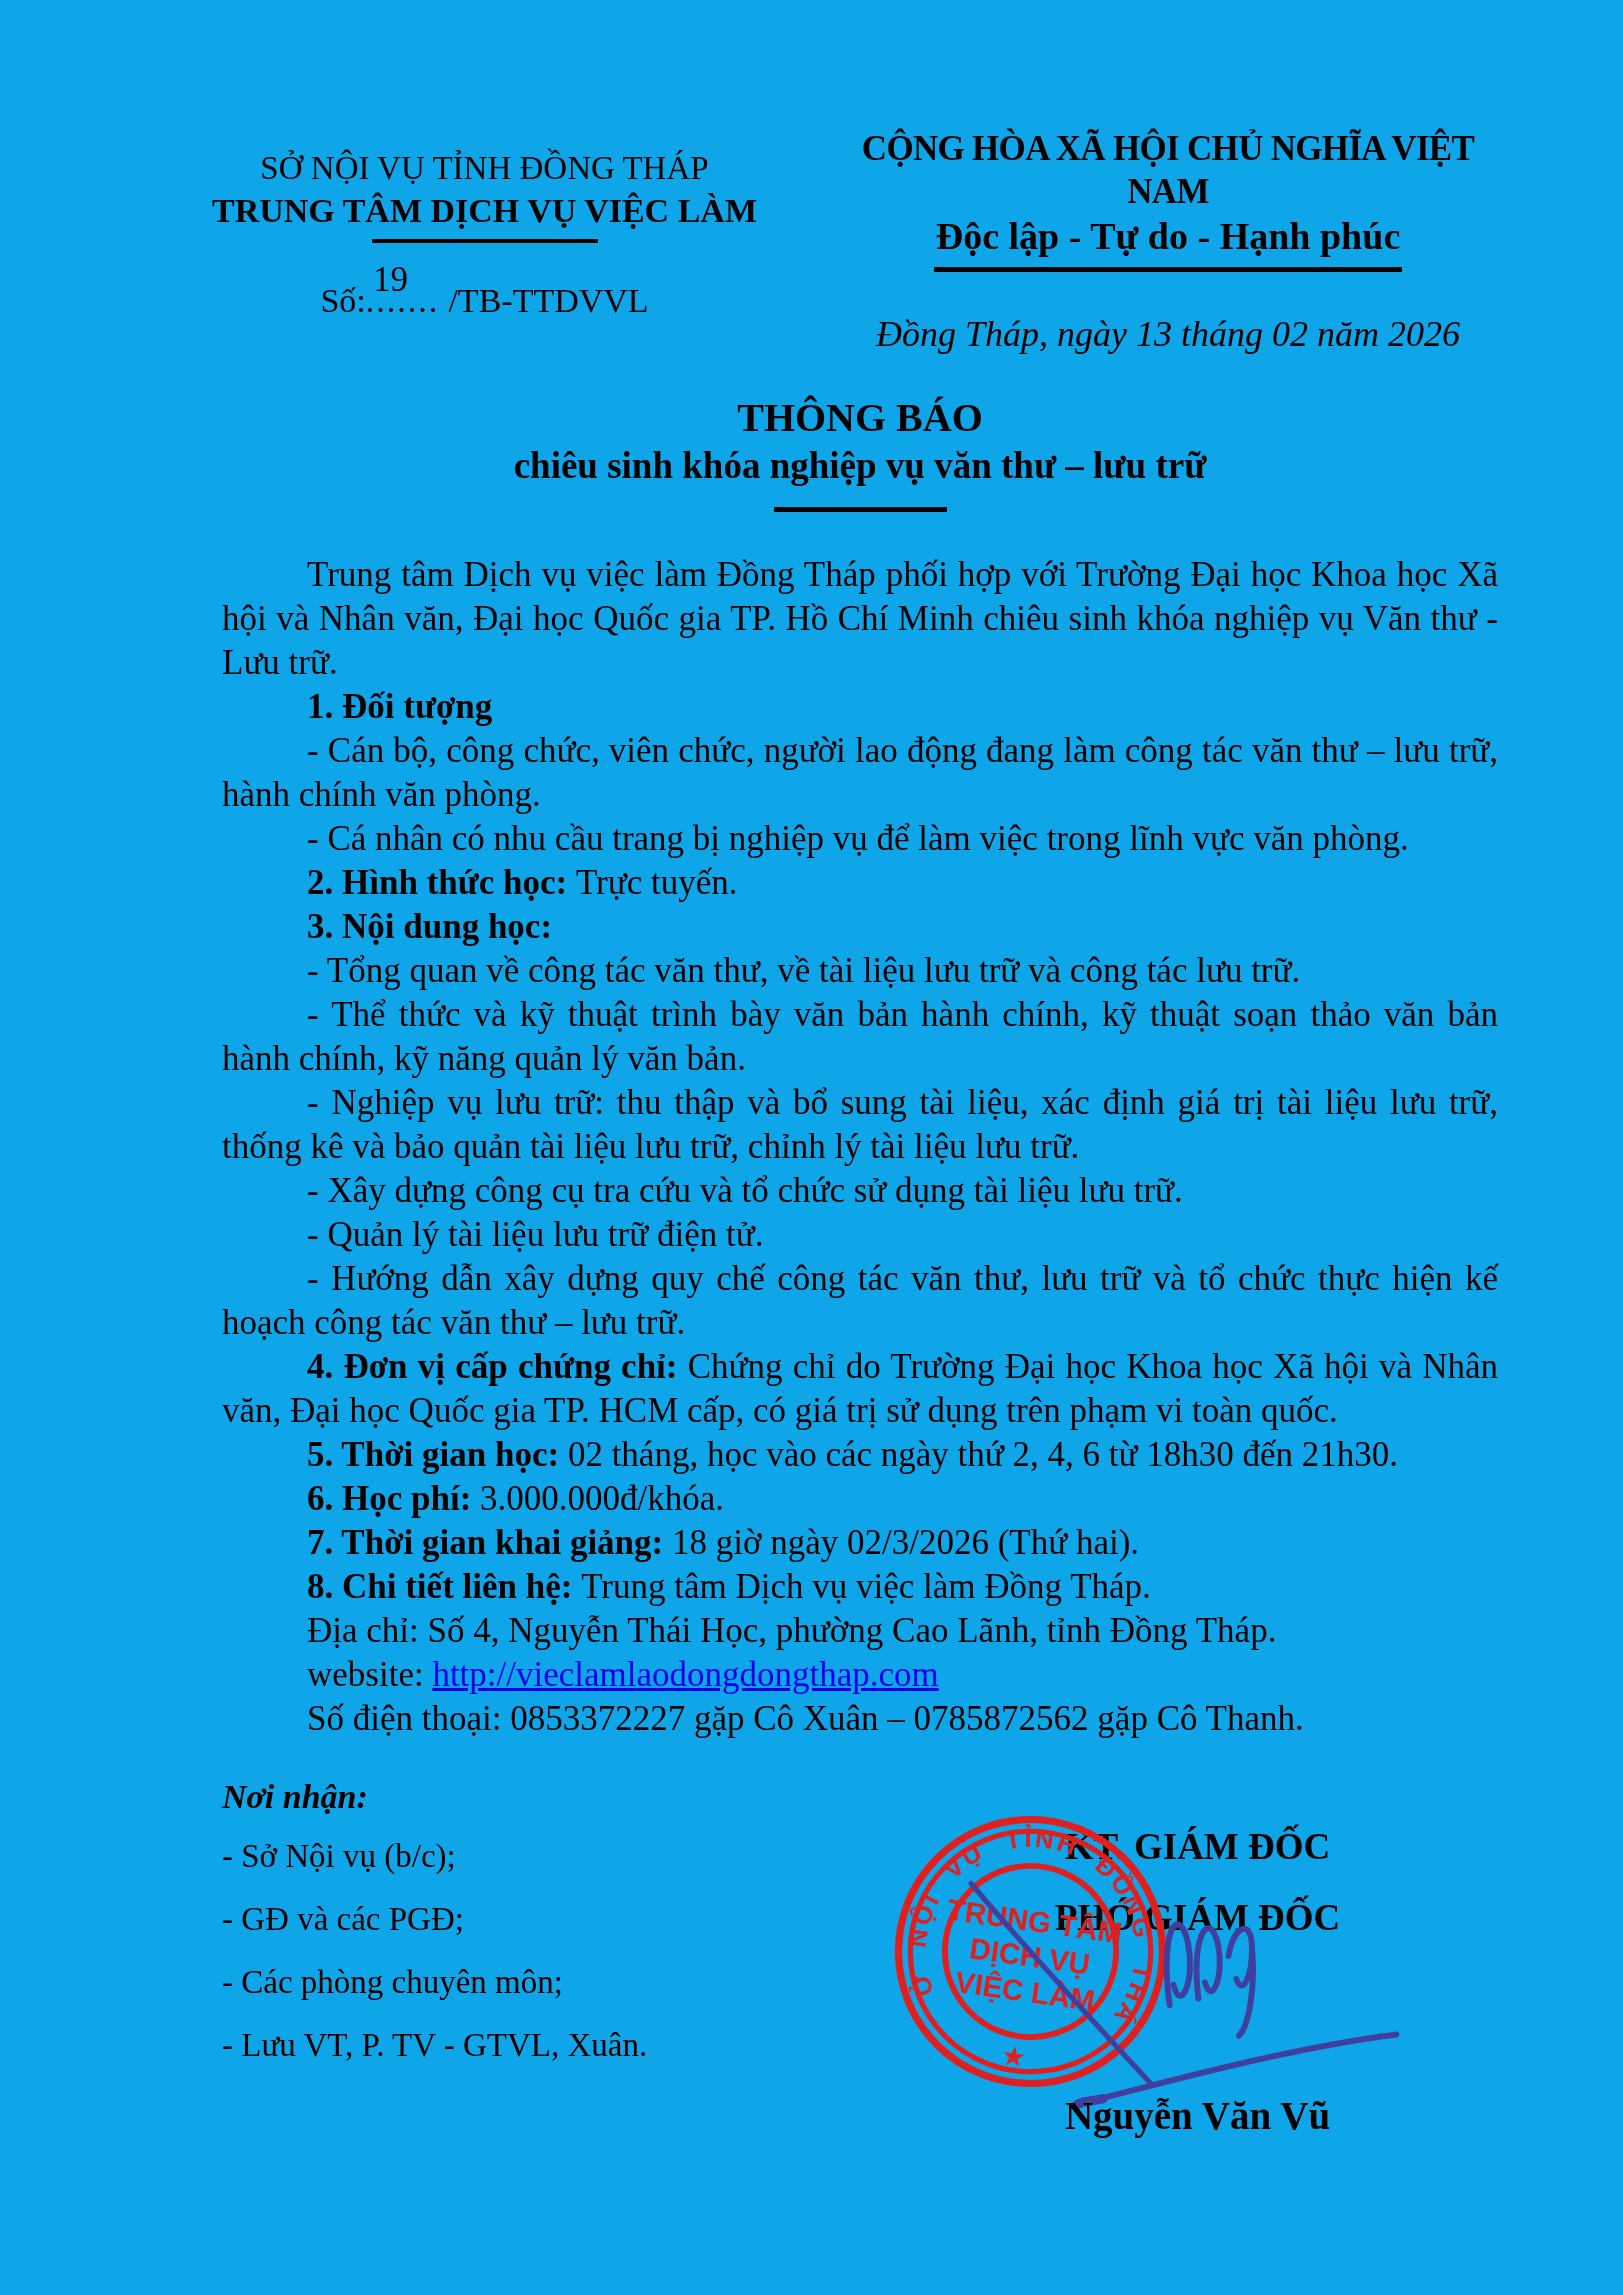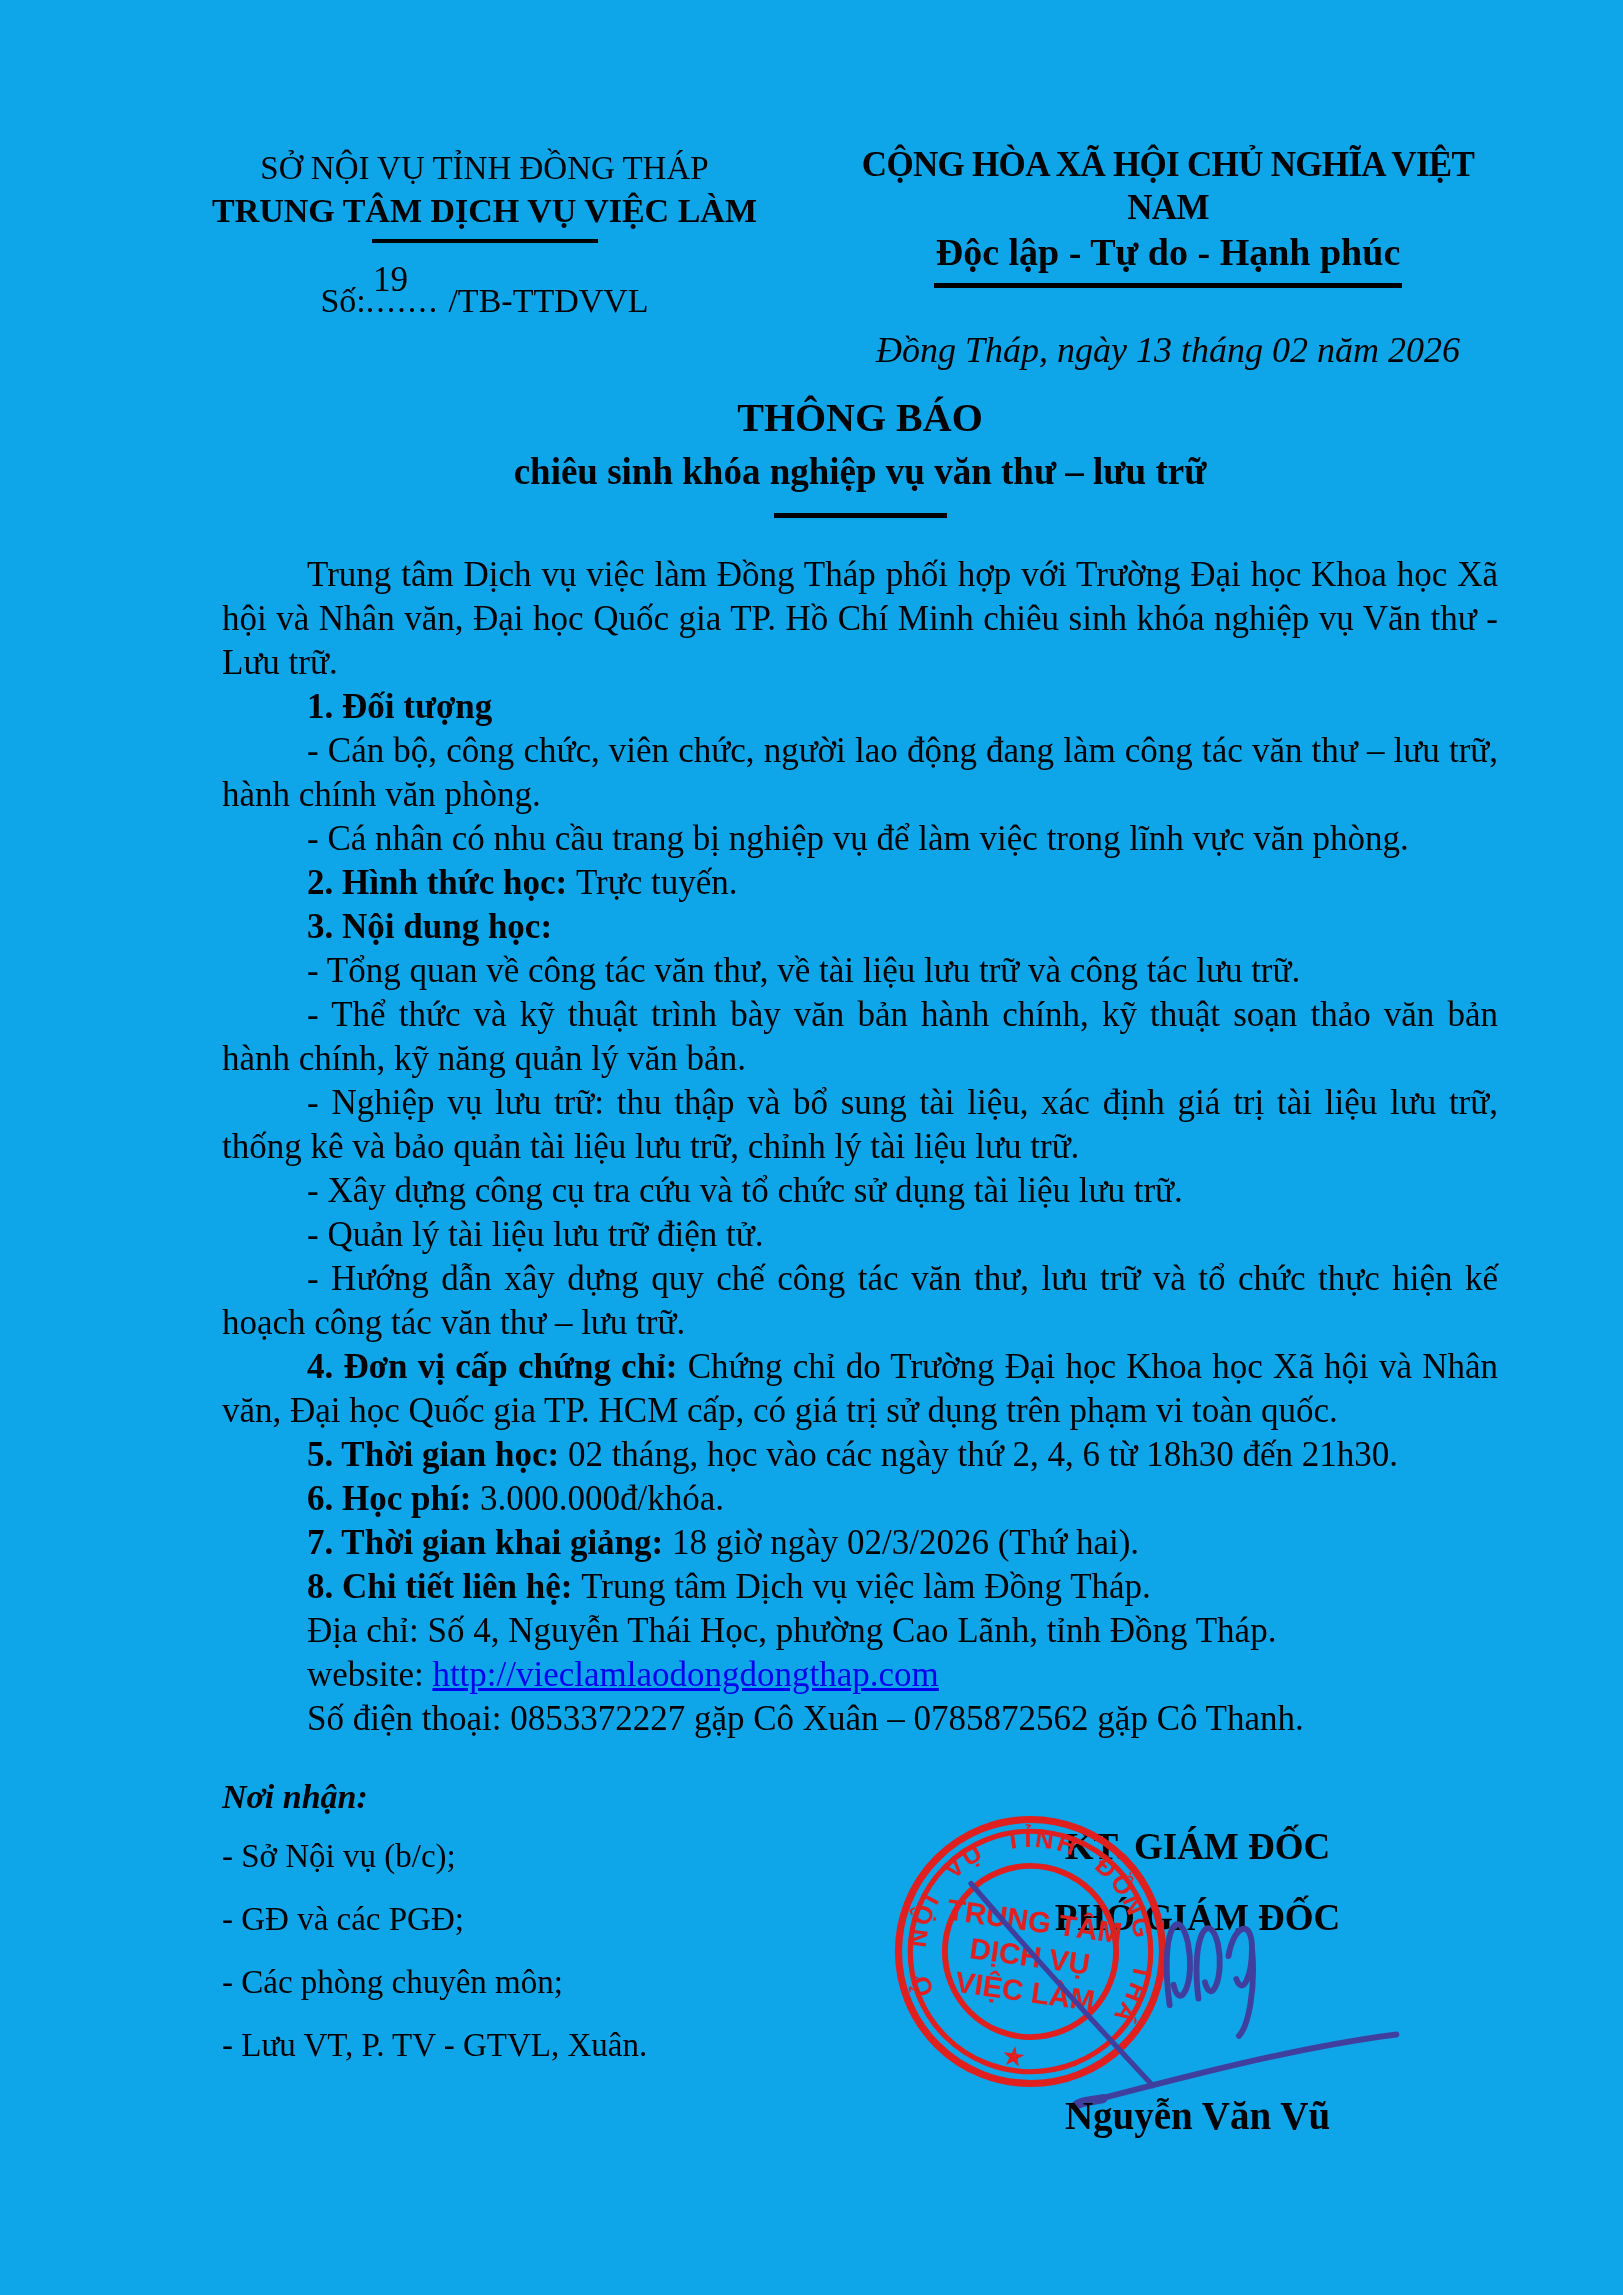--- a/index.html
+++ b/index.html
@@ -9,29 +9,29 @@
   }
   
   .org-block{position:absolute;left:177px;top:147px;width:615px;text-align:center;}
   .org-line1{font-size:33px;line-height:42px;letter-spacing:0px;}
   .org-line2{font-size:34px;line-height:43px;font-weight:bold;}
   .org-bar{width:226px;height:4.6px;background:#000;margin:6.5px auto 0;}
   .ref-line{position:relative;margin-top:39px;font-size:34px;white-space:nowrap;}
   .so-dots{letter-spacing:2px;}
   .so-number{position:absolute;left:196px;top:-22px;font-size:35px;}
   .ref-suffix{margin-left:9.2px;}
-  .national-block{position:absolute;left:831px;top:143px;width:674px;text-align:center;}
+  .national-block{position:absolute;left:831px;top:127px;width:674px;text-align:center;}
   .nat-line1{font-size:35px;line-height:43px;font-weight:bold;letter-spacing:-0.7px;}
   .nat-line2{font-size:38px;line-height:47px;font-weight:bold;}
   .nat-bar{width:468px;height:5.2px;background:#000;margin:6.5px auto 0;}
   .date-line{margin-top:41px;font-size:36px;font-style:italic;white-space:nowrap;}
   
   .title-block{position:absolute;left:222px;top:394px;width:1276px;text-align:center;}
   .doc-title{font-size:40px;font-weight:bold;line-height:47px;}
-  .doc-subtitle{font-size:37px;font-weight:bold;line-height:46px;margin-top:8px;}
+  .doc-subtitle{font-size:37px;font-weight:bold;line-height:46px;margin-top:2px;}
   .title-rule{width:173px;height:5.2px;background:#000;margin:18.3px auto 0;}
   
   .body-text{position:absolute;left:222px;top:553px;width:1276px;
     font-size:35px;line-height:44px;text-align:justify;}
   .body-text p{margin:0;text-indent:85px;}
   .b{font-weight:bold;}
   a{color:#0000ee;text-decoration:underline;}
   
   .recipients{position:absolute;left:222px;top:1778px;width:654px;}
   .recipients-label{font-size:34px;font-weight:bold;font-style:italic;}

